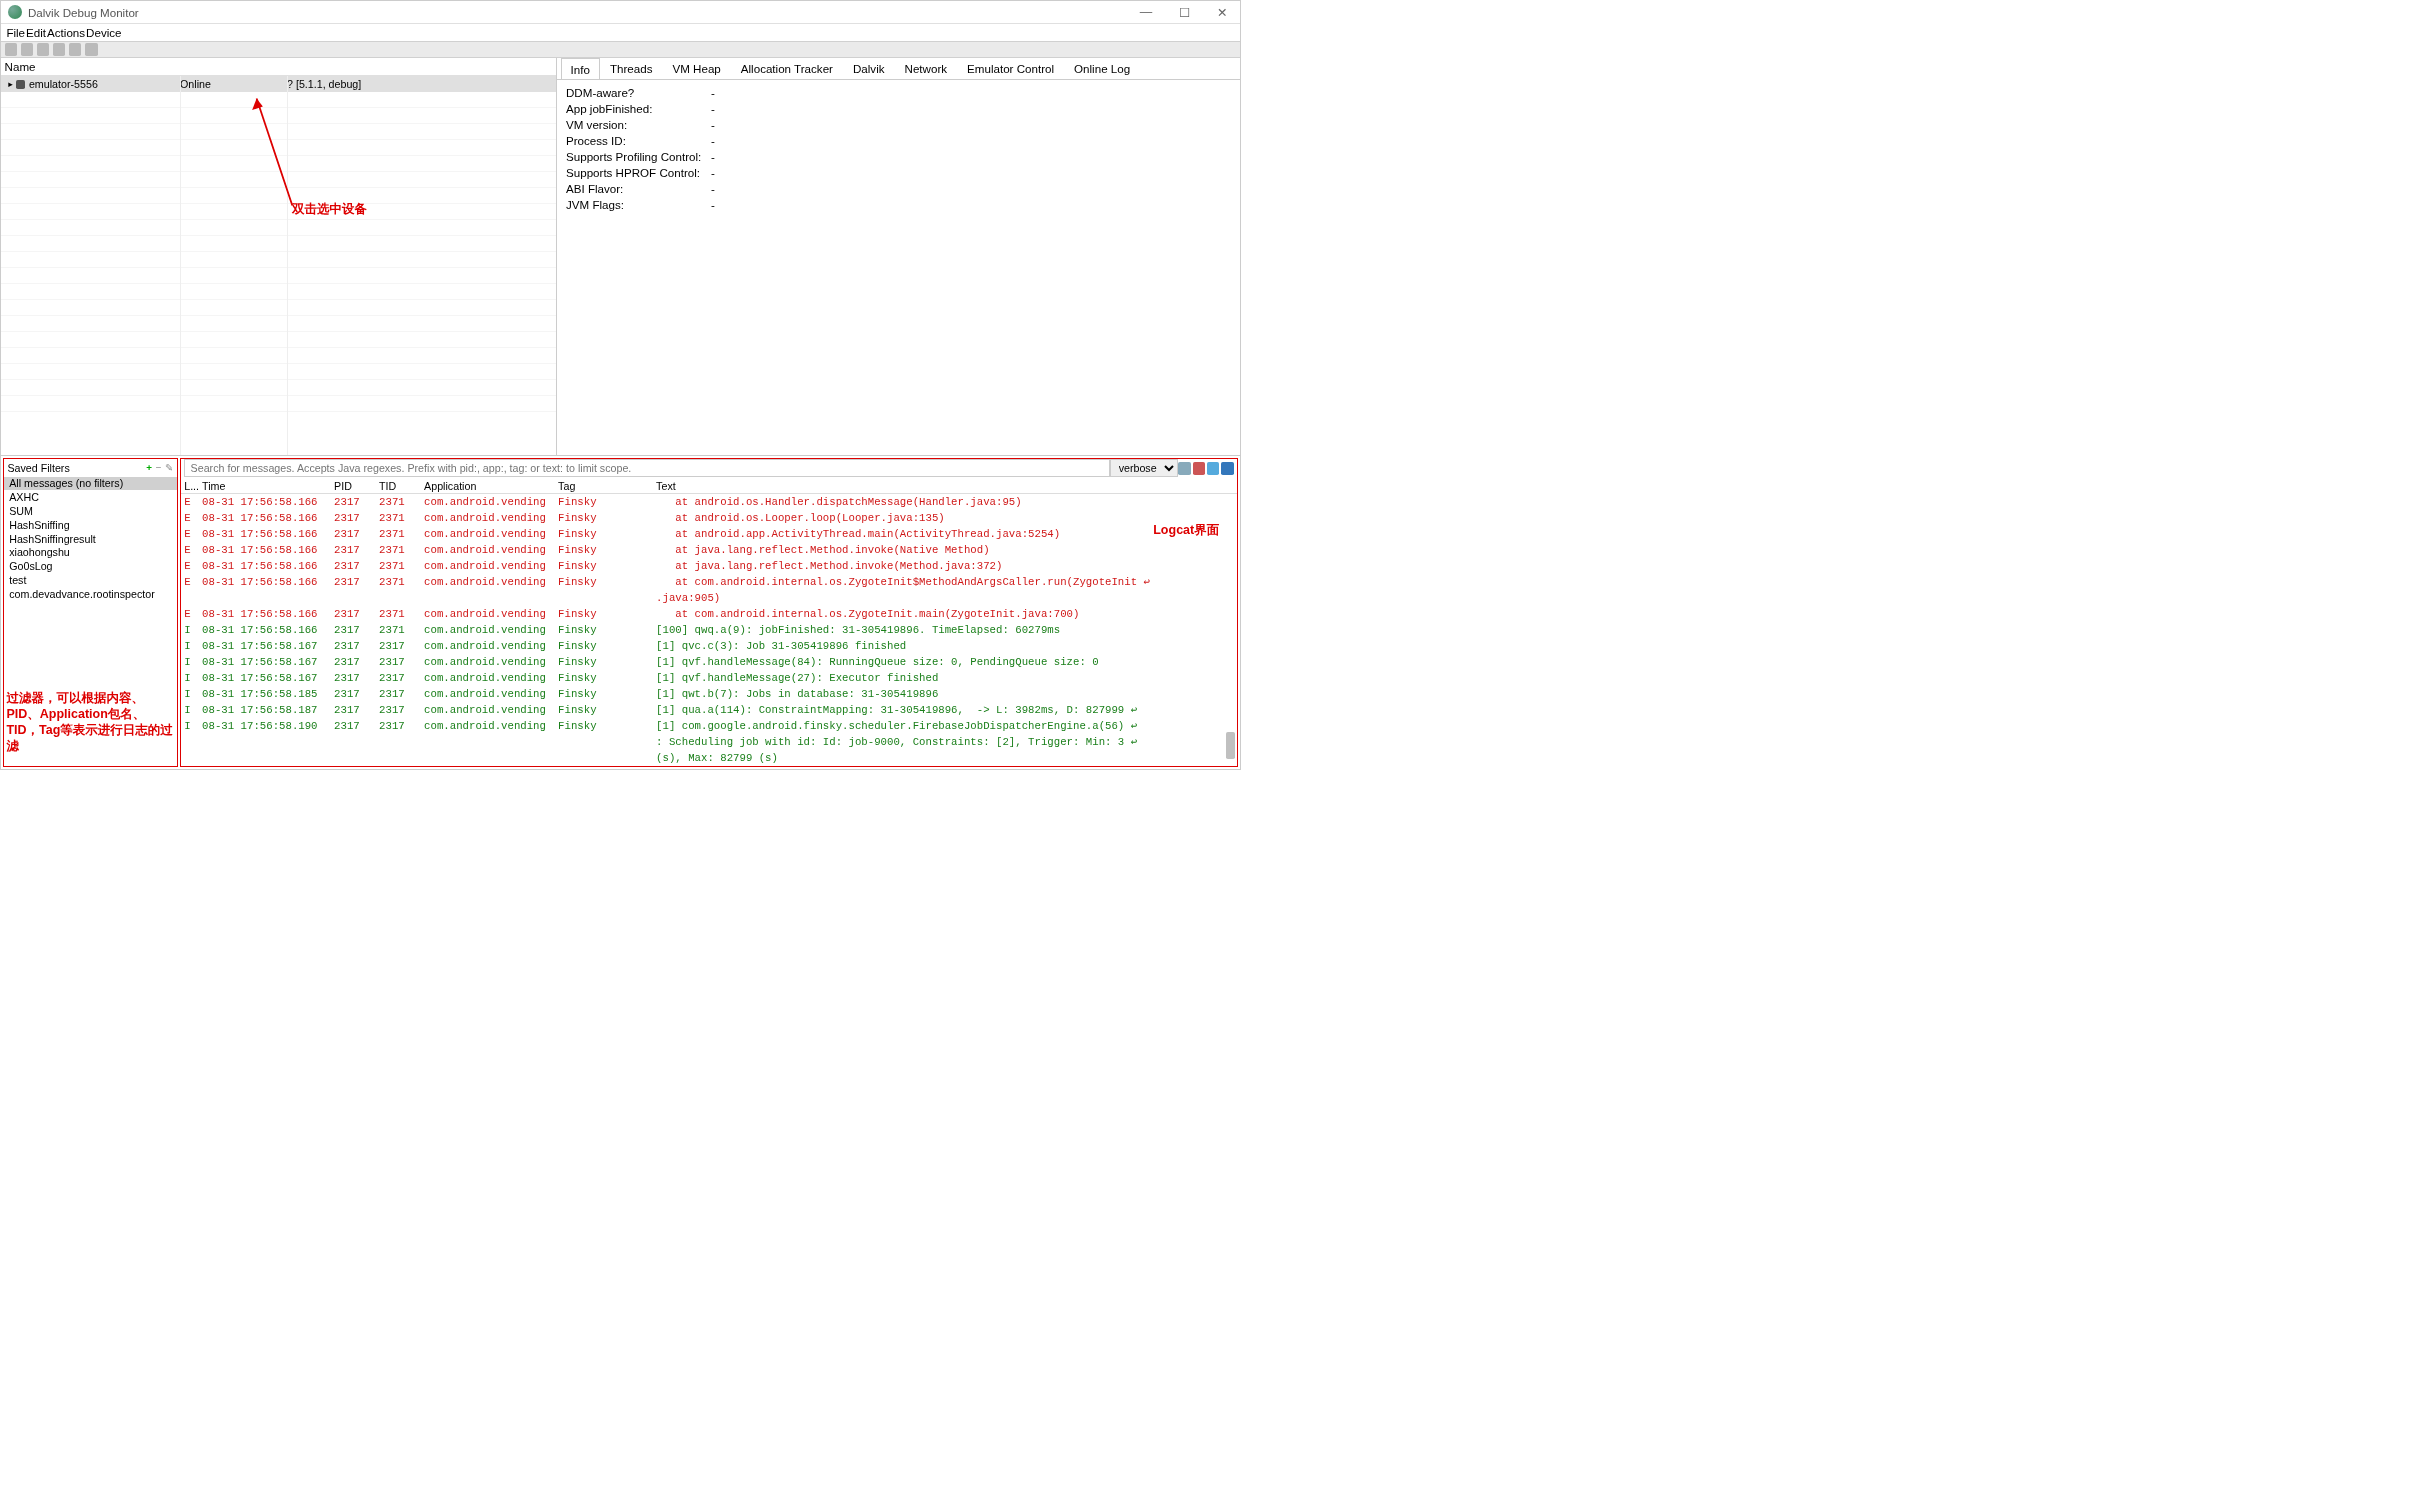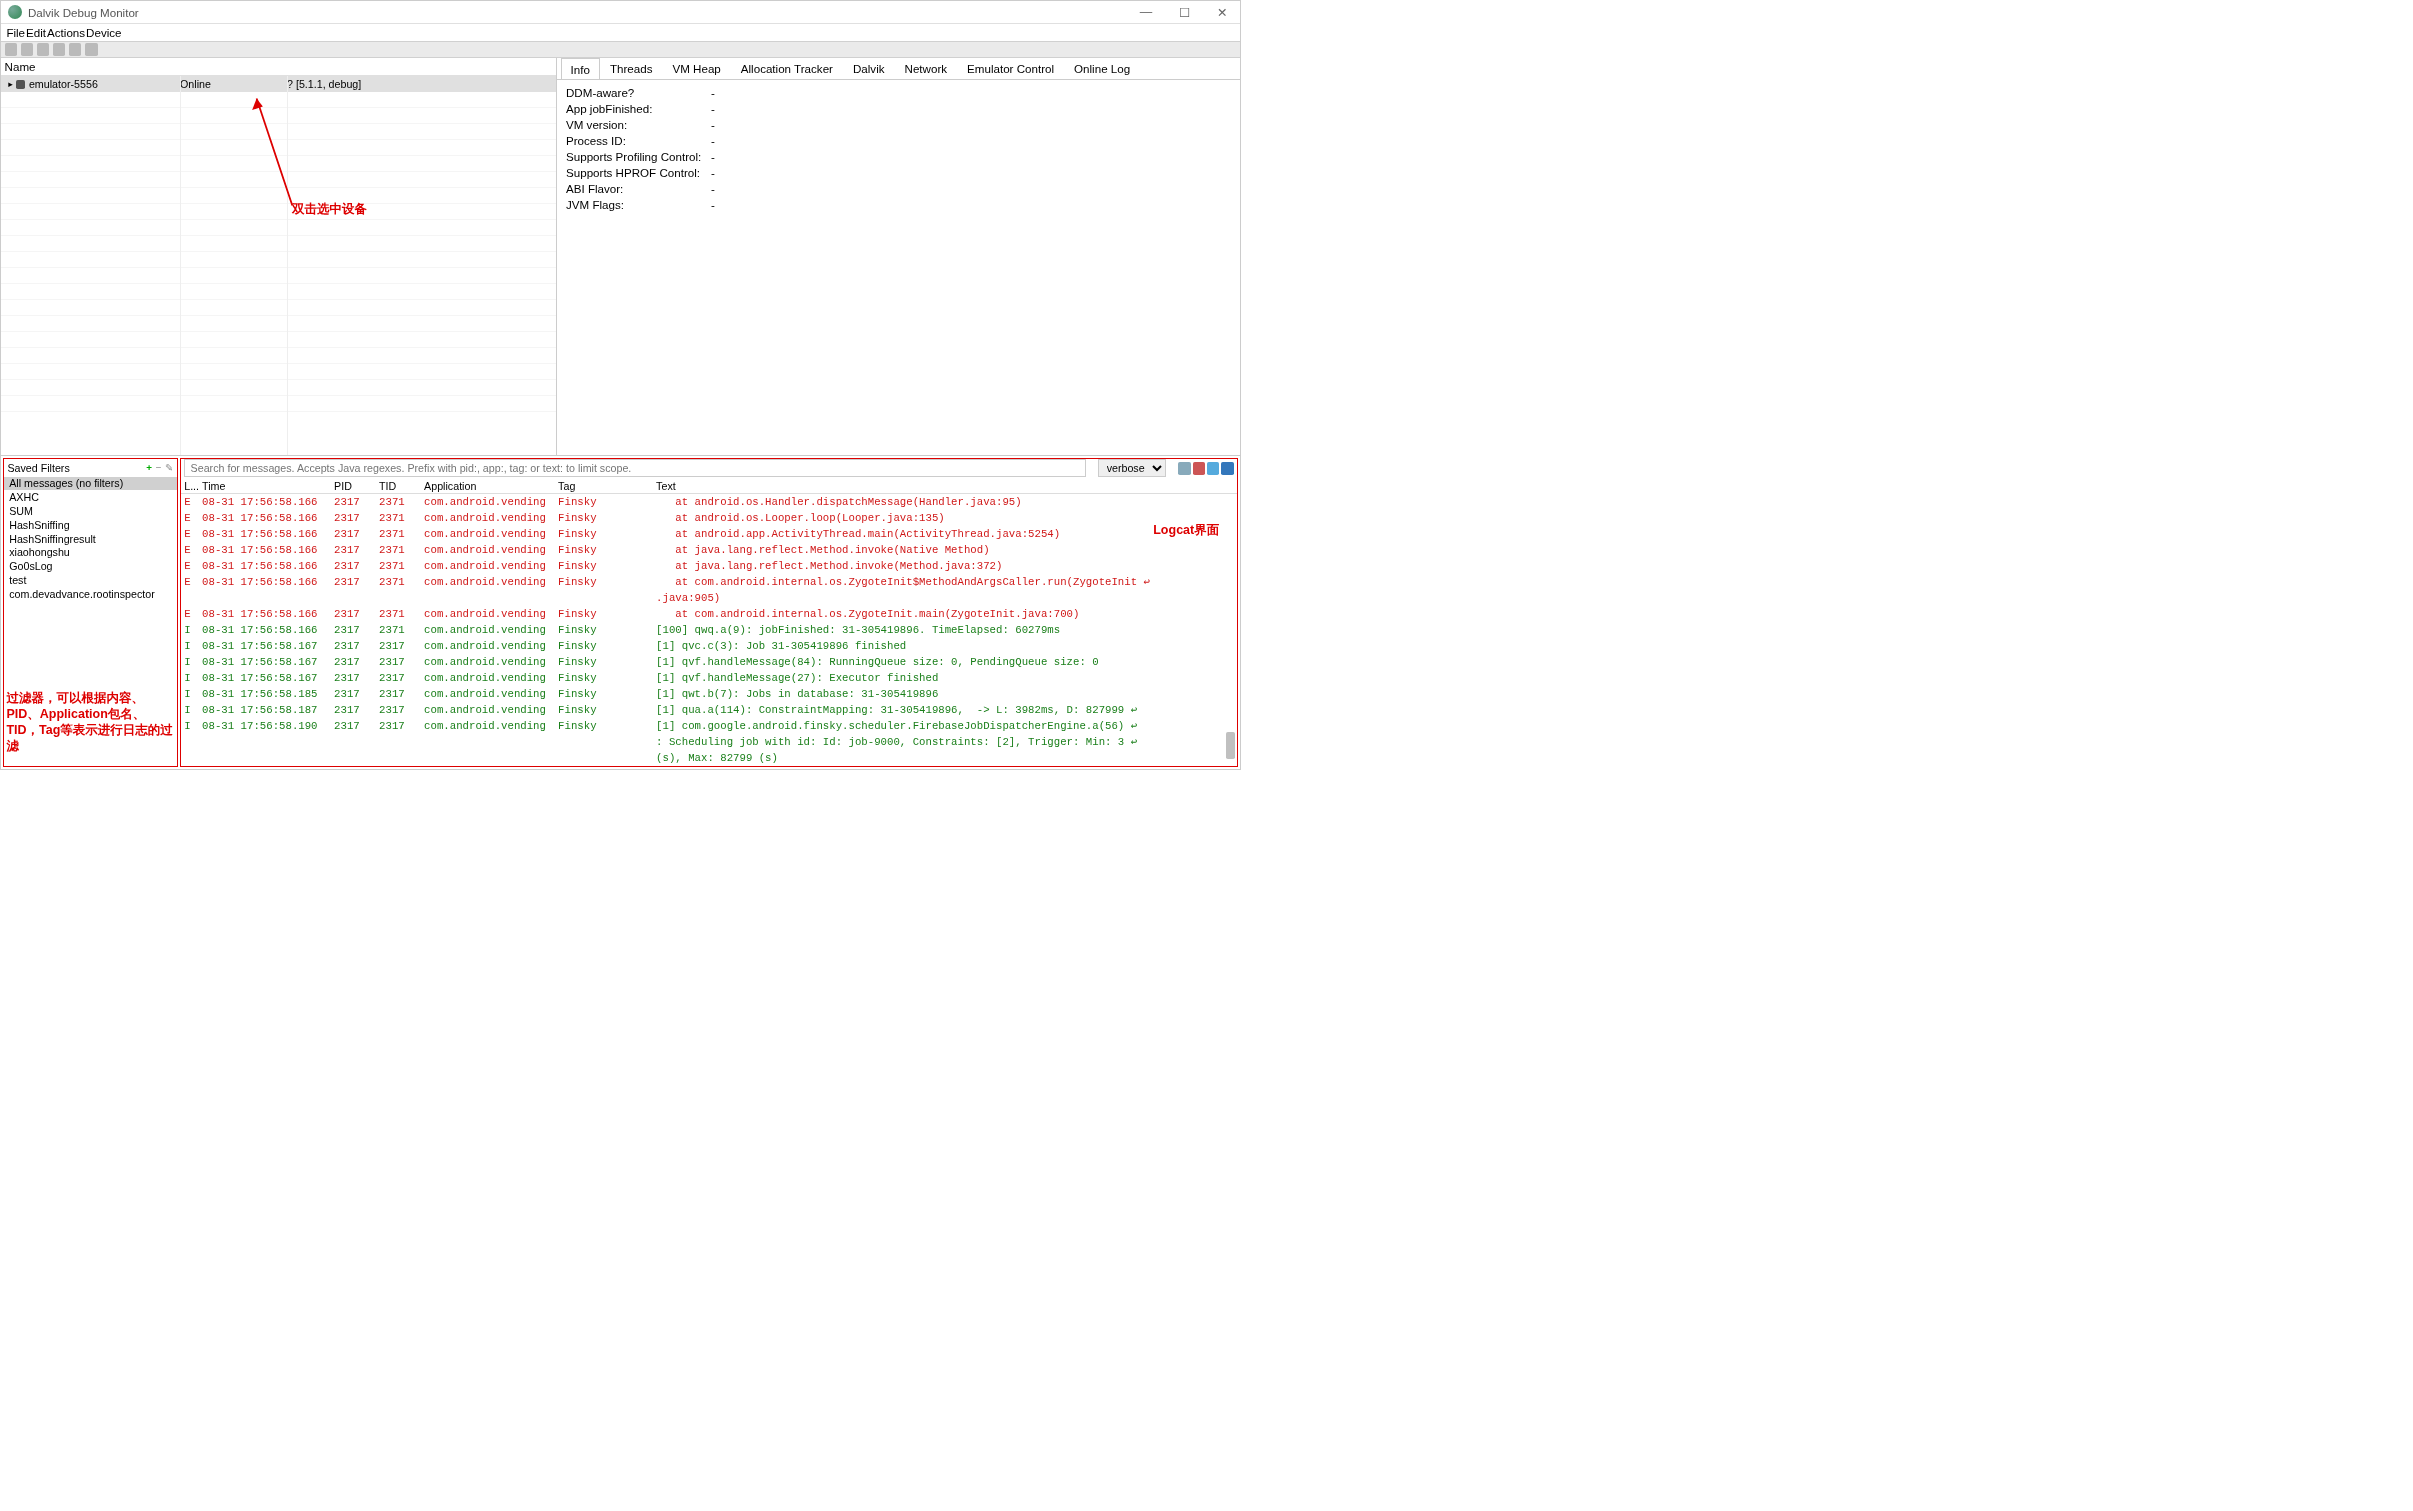--- a/index.html
+++ b/index.html
@@ -34,21 +34,21 @@
 .info-row .k { width: 145px; }
 .info-row .v { }
 .bottom-panes { flex: 1; display: flex; }
 .filters-pane { width: 175px; display: flex; flex-direction: column; border: 1.8px solid #d00; margin: 1.8px 0 1.8px 1.8px; }
 .filters-header { height: 18px; display: flex; align-items: center; padding: 0 3.6px; font-size: 10.7px; justify-content: space-between; }
 .filters-header .icons { display: flex; gap: 3.6px; font-size: 9.8px; }
 .filters-list { flex: 1; }
 .filter-item { padding: 0.9px 5.4px; font-size: 10.7px; cursor: default; }
 .filter-item.selected { background: #d0d0d0; }
 .logcat-pane { flex: 1; display: flex; flex-direction: column; border: 1.8px solid #d00; margin: 1.8px; position: relative; }
-.log-search-row { height: 19.7px; display: flex; align-items: center; gap: 12px; padding: 1.8px 3.6px; }
+.log-search-row { height: 19.7px; display: flex; align-items: center; gap: 0; padding: 1.8px 3.6px; }
 .log-search { flex: 1; border: 0.9px solid #ccc; height: 18px; padding: 0 5.4px; font-size: 10.7px; }
 .log-level { border: 0.9px solid #ccc; height: 18px; font-size: 10.7px; padding: 0 3.6px; }
 .log-tool-icons { display: flex; gap: 1.8px; }
 .log-tool-icons span { width: 12.5px; height: 12.5px; background: #8ab; display: inline-block; border-radius: 1.8px; }
 .log-table { flex: 1; overflow: hidden; position: relative; }
 .log-header { display: flex; font-size: 10.7px; border-bottom: 0.9px solid #ddd; height: 16px; align-items: center; color: #000; }
 .log-rows { font-family: "Consolas", "Courier New", monospace; font-size: 10.7px; line-height: 16px; }
 .log-row { display: flex; white-space: nowrap; }
 .log-row.E { color: #d01818; }
 .log-row.I { color: #1a7f1a; }

